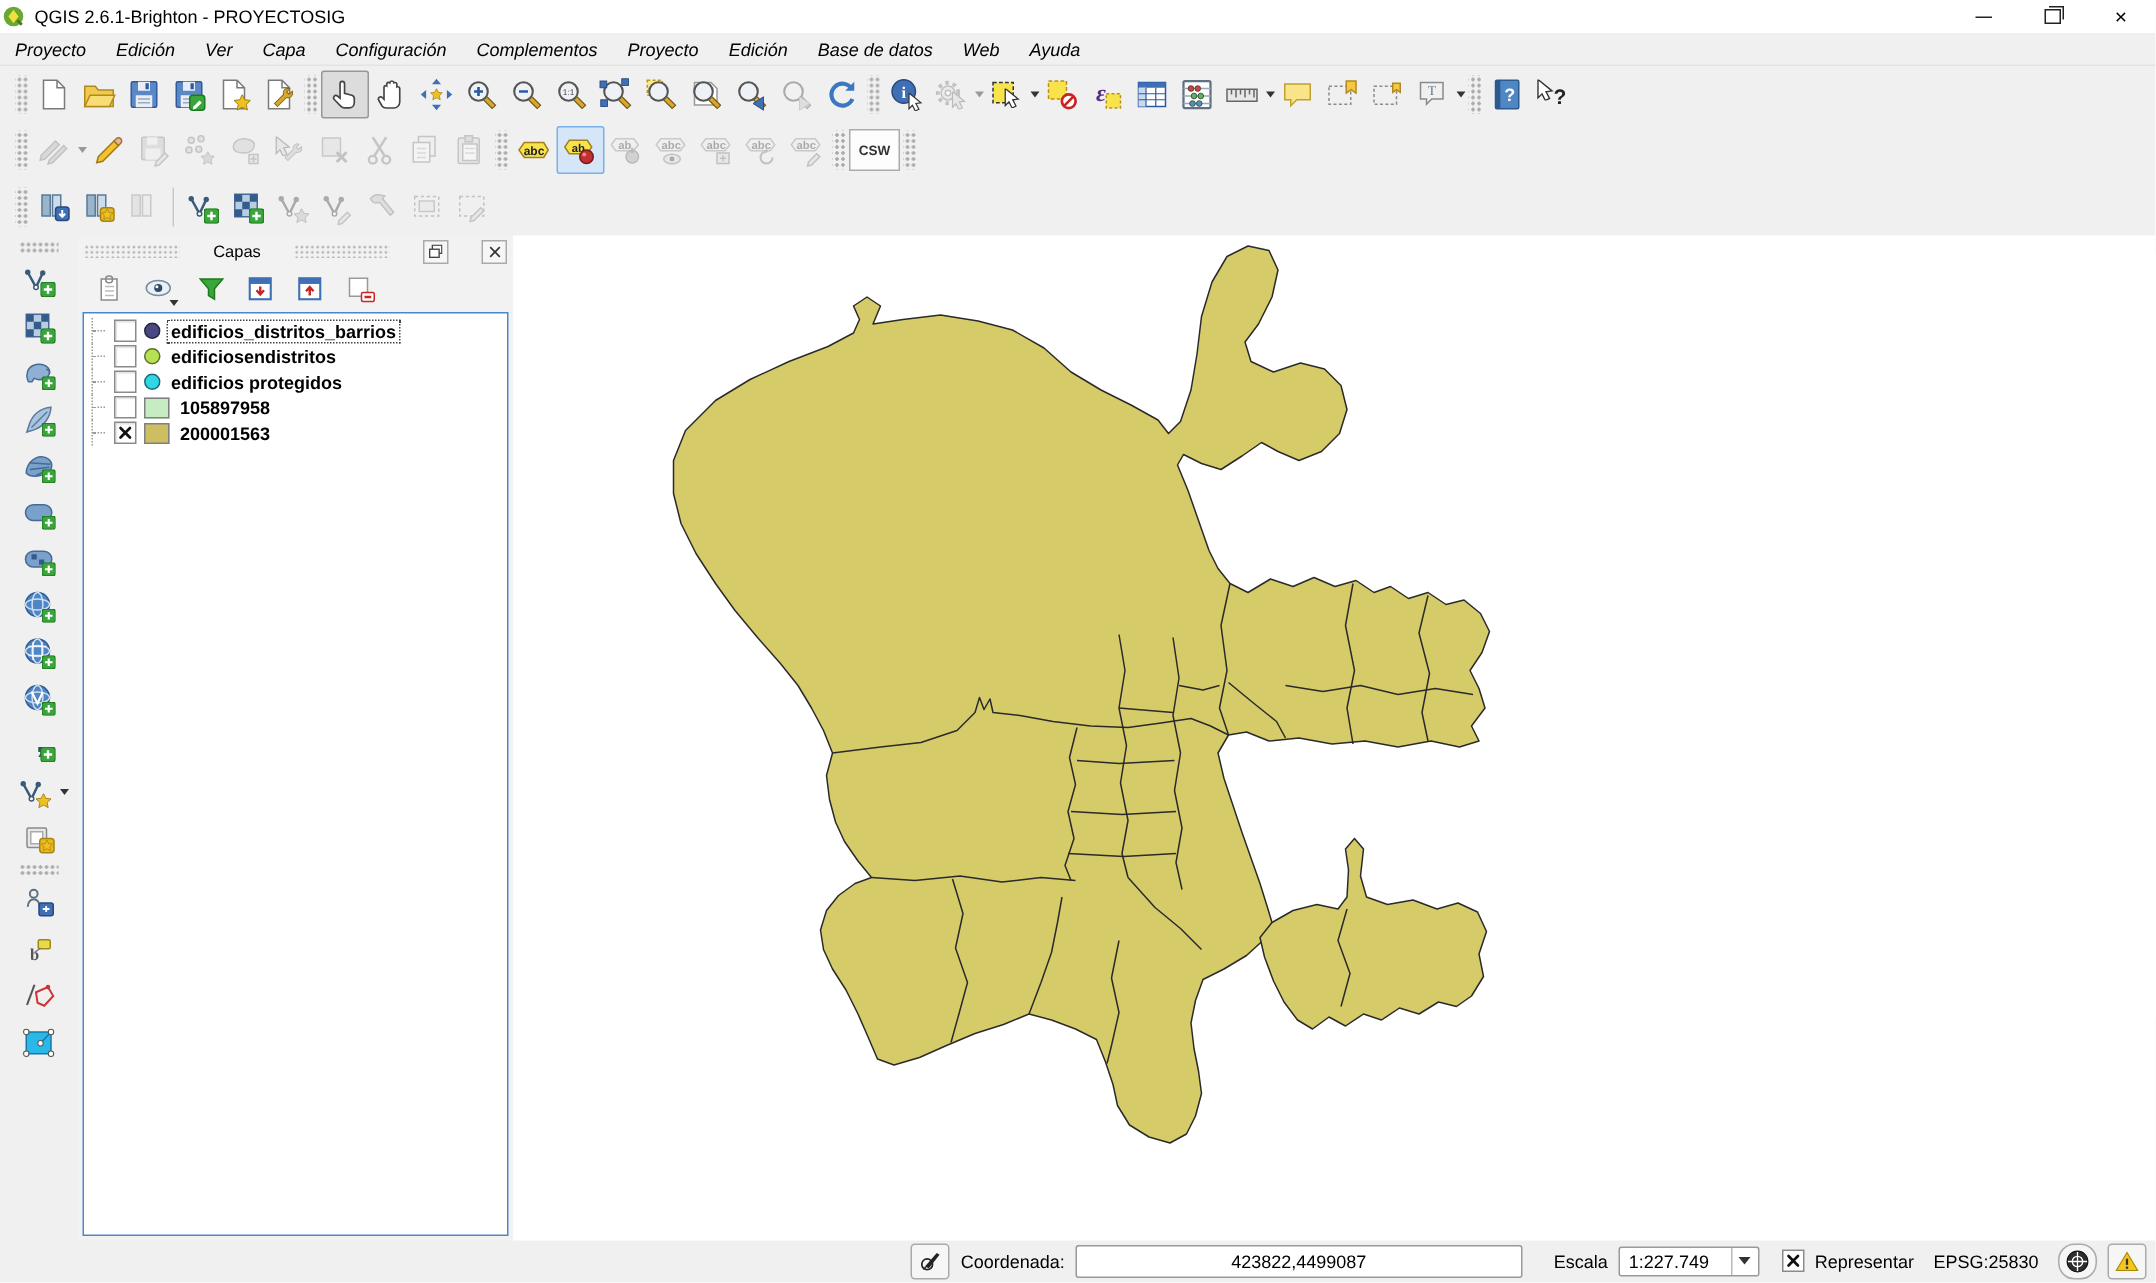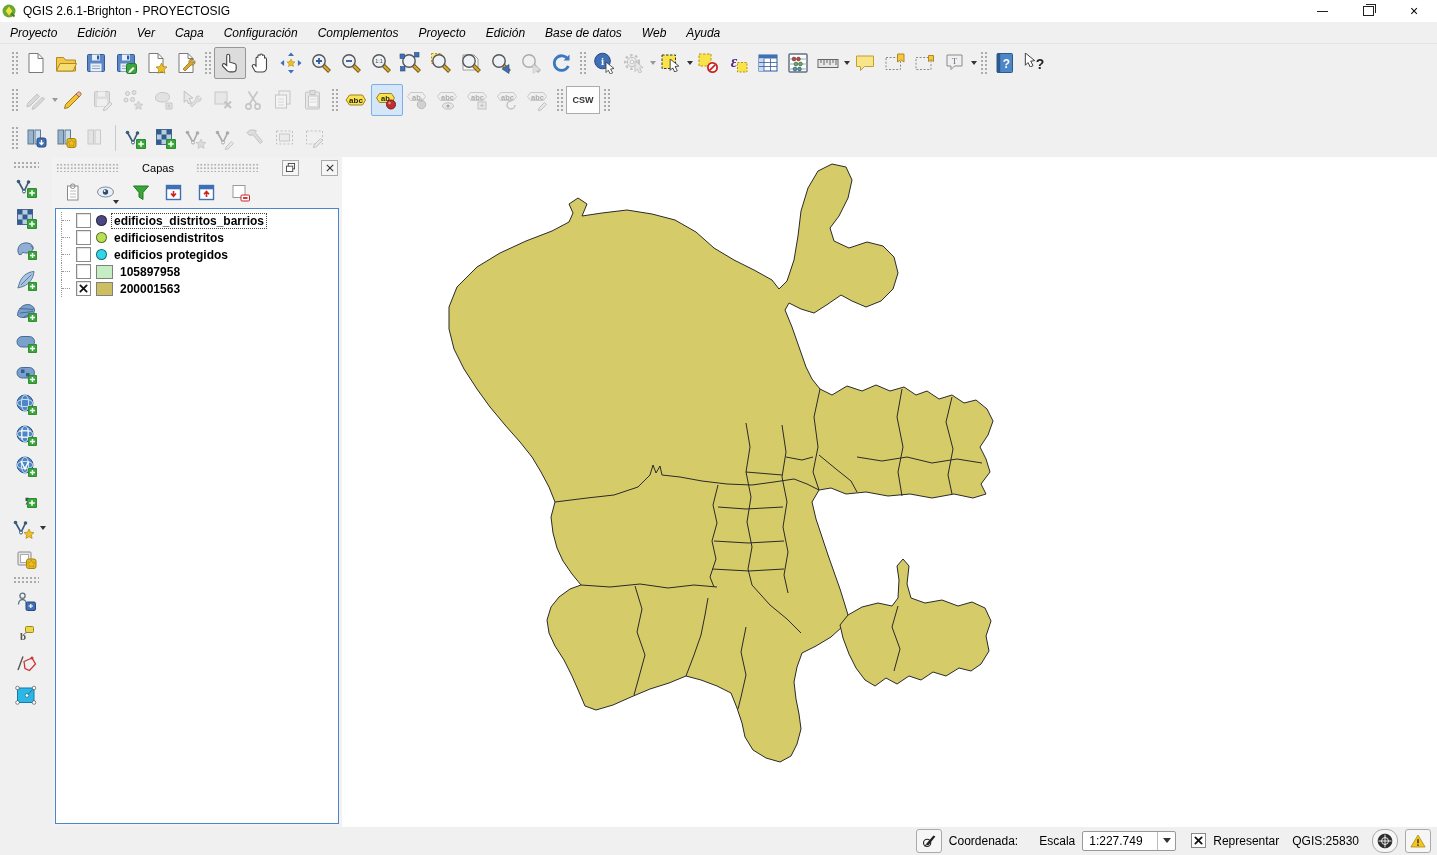--- a/index.html
+++ b/index.html
@@ -1123,34 +1123,35 @@
   </div>
 
   <div class="statusbar">
     <div class="flex1"></div>
     <div class="sbtn">
         <svg class="ic" style="width:18px;height:18px">
           <use href="#s-extents"></use>
         </svg>
       </div>
     <span>Coordenada:</span>
+    <input class="coord-input" value="423822,4499087" style="">
     <span style="margin-left:14px">Escala</span>
     <div class="combo">
       <span class="combo-txt">1:227.749</span>
       <div class="combo-btn">
           <div class="downtri"></div>
         </div>
     </div>
     <span class="sb-cbx" style="margin-left:8px">
         <svg class="xmark">
           <use href="#xmk"></use>
         </svg>
       </span>
     <span>Representar</span>
-    <span style="margin:0 6px">QGIS:25830</span>
+    <span style="margin:0 6px">EPSG:25830</span>
     <div class="sbtn" style="border-radius:11px">
         <svg style="width:18px;height:18px">
           <use href="#s-crs"></use>
         </svg>
       </div>
     <div class="sbtn">
         <svg style="width:18px;height:18px">
           <use href="#s-warn"></use>
         </svg>
       </div>

